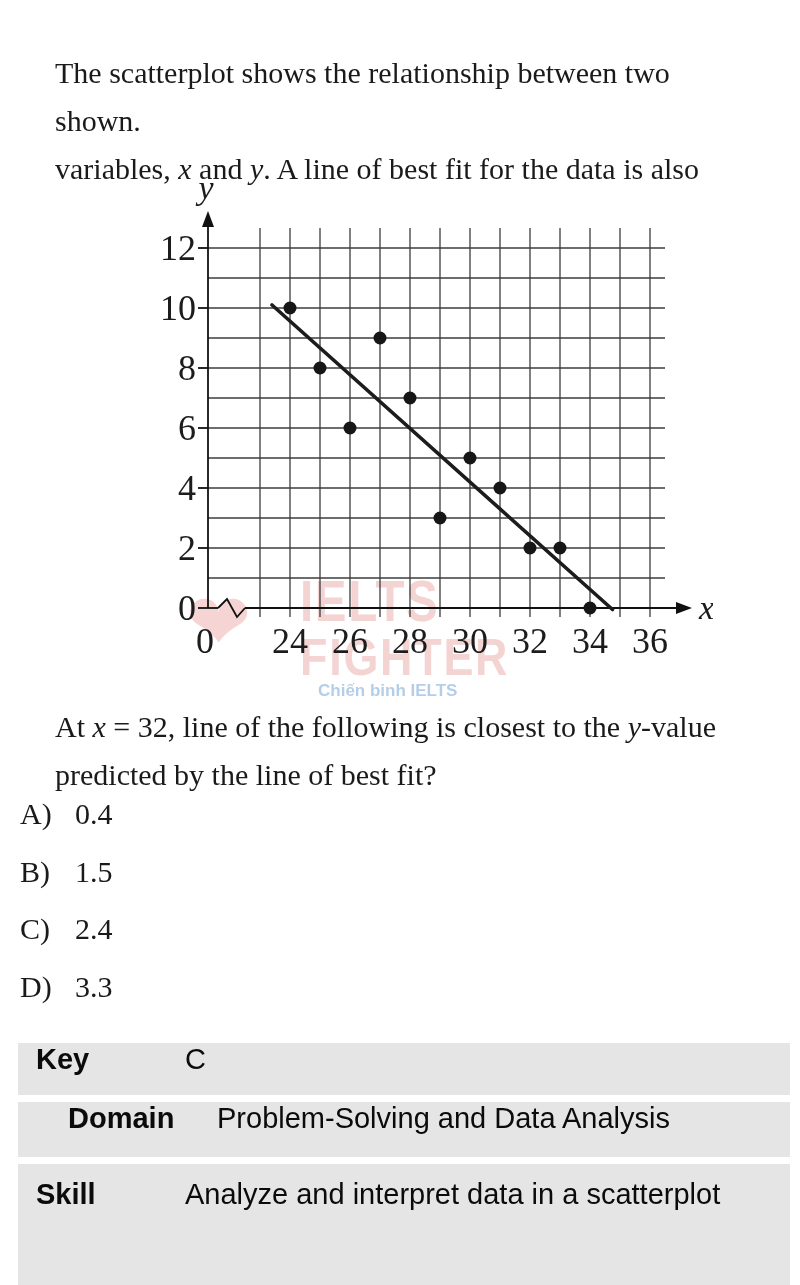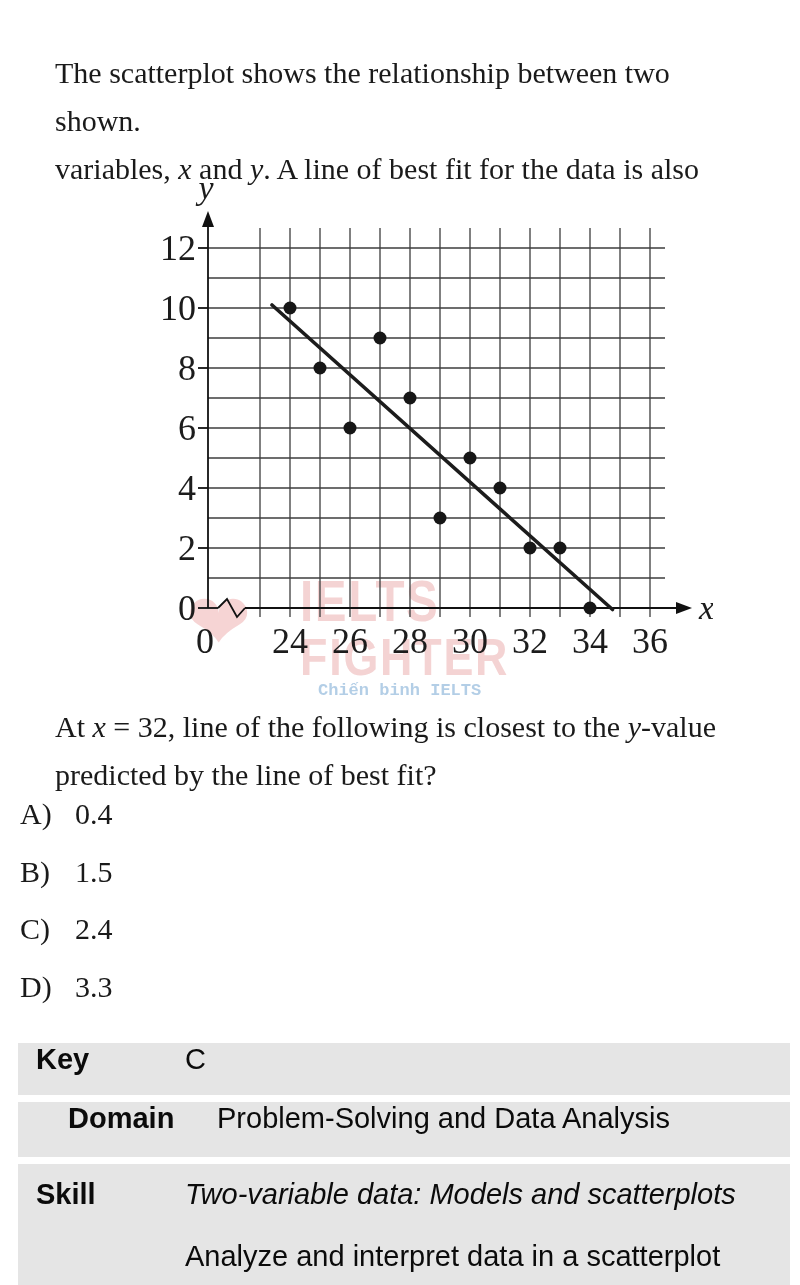--- a/index.html
+++ b/index.html
@@ -13,21 +13,21 @@
   #intro{top:36px;}
   #prompt{top:690px;}
   #chart-wrap{position:absolute;left:148px;top:175px;width:565px;height:505px;z-index:1;}
   
   #watermark{position:absolute;left:0;top:0;width:800px;height:1285px;z-index:0;pointer-events:none;}
   #wm-heart{position:absolute;left:186px;top:583px;font-size:78px;line-height:1;color:rgba(233,153,153,0.42);font-family:"DejaVu Sans",sans-serif;}
   #wm-line1{position:absolute;left:300px;top:572px;font-family:"Liberation Sans",sans-serif;font-weight:bold;
     font-size:58px;line-height:1;letter-spacing:2px;color:rgba(226,140,140,0.38);transform:scaleX(0.82);transform-origin:left top;}
   #wm-line2{position:absolute;left:300px;top:632px;font-family:"Liberation Sans",sans-serif;font-weight:bold;
     font-size:51px;line-height:1;letter-spacing:2px;color:rgba(226,140,140,0.38);transform:scaleX(0.88);transform-origin:left top;}
-  #wm-sub{position:absolute;left:318px;top:681px;font-family:Liberation Mono, monospace;font-weight:bold;
+  #wm-sub{position:absolute;left:318px;top:681px;font-family:Liberation Sans, sans-serif;font-weight:bold;
     font-size:17px;color:rgba(128,173,214,0.60);}
   
   #choices{position:absolute;left:20px;top:797px;font-size:30px;z-index:2;}
   .choice{height:57.5px;display:flex;align-items:flex-start;}
   .choice .letter{display:inline-block;width:55px;}
   
   #anstable{position:absolute;left:18px;top:1043px;width:772px;z-index:2;
     font-family:"Liberation Sans",sans-serif;font-size:29px;color:#0b0b0b;}
   .trow{background:#e5e5e5;margin-bottom:7px;display:flex;}
   .trow .tlabel{font-weight:bold;width:167px;box-sizing:border-box;padding-left:18px;flex:none;}
@@ -161,17 +161,16 @@
     </div>
     <div class="trow center" style="min-height: 55px; padding-left: 32px;">
       <div class="tlabel">Domain</div>
       <div class="tvalue">
         <span class="vline">Problem-Solving and Data Analysis</span>
       </div>
     </div>
     <div class="trow tall" style="min-height: 135px;">
       <div class="tlabel">Skill</div>
       <div class="tvalue">
-        <span class="vline italic">Two-variable data: Models and scatterplots</span>
         <span class="vline">Analyze and interpret data in a scatterplot</span>
       </div>
     </div>
   </div>
 
 </body></html>

